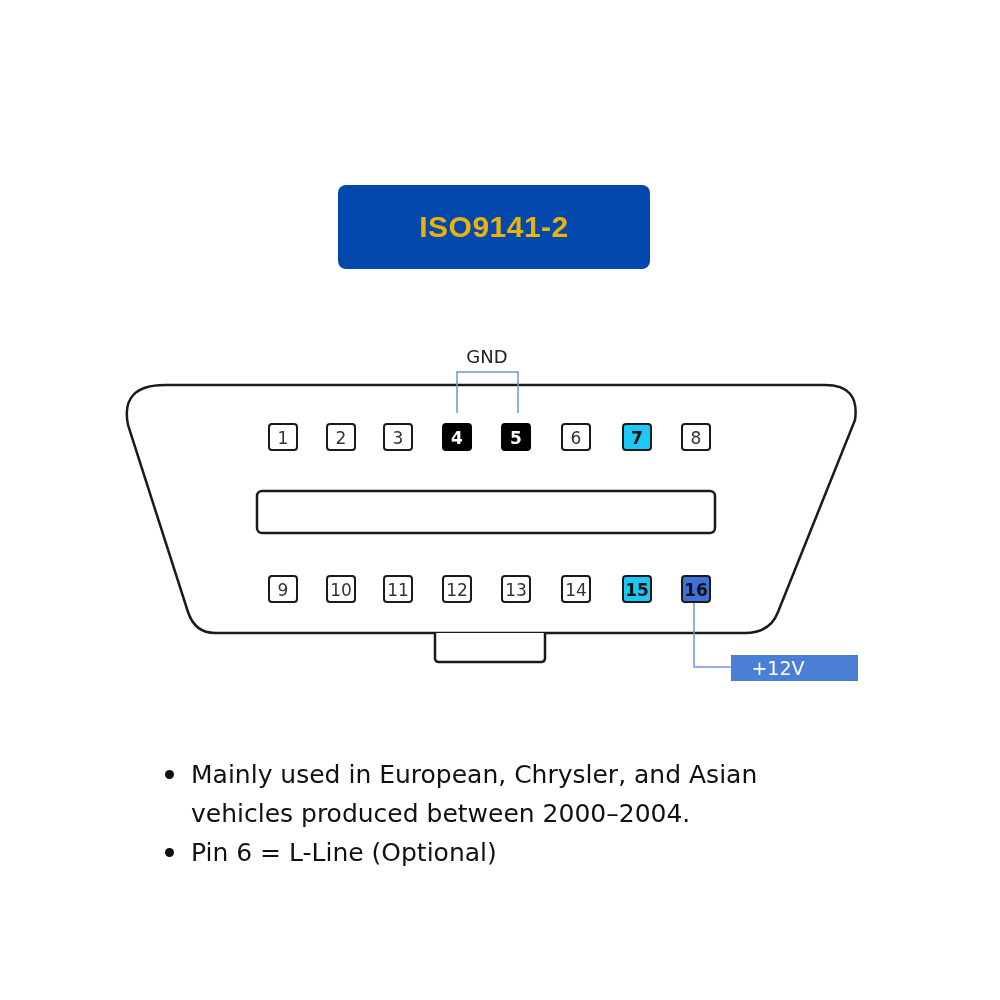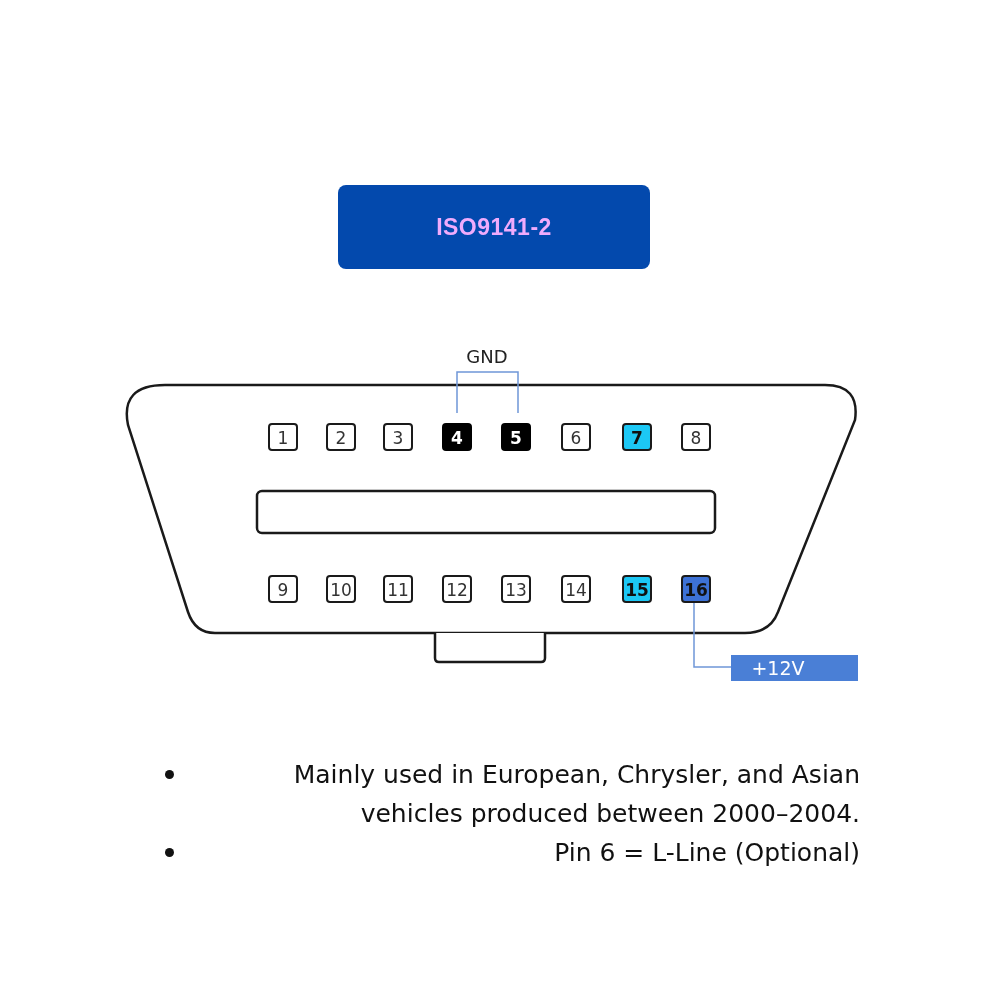--- a/index.html
+++ b/index.html
@@ -1,27 +1,27 @@
 <!DOCTYPE html>
 <html><head>
   <meta charset="utf-8">
   <style>
     html, body { margin: 0; padding: 0; background: #ffffff; }
     body { width: 1000px; height: 1000px; position: relative; overflow: hidden;
            font-family: "DejaVu Sans", sans-serif; }
     .title-badge { position: absolute; left: 338px; top: 185px; width: 312px; height: 84px;
                    background: #0349ad; border-radius: 8px; display: flex; align-items: center;
                    justify-content: center; }
-    .title-badge span { color: #f0abfc; font-family: "Liberation Sans", sans-serif; font-weight: 700;
-                        font-size: 23px; letter-spacing: 0.5px; }
+    .title-badge span { color: #eab308; font-family: "Liberation Sans", sans-serif; font-weight: 700;
+                        font-size: 30px; letter-spacing: 0.5px; }
     svg.diagram { position: absolute; left: 0; top: 0; }
     .bullets { position: absolute; left: 160px; top: 755px; width: 700px; margin: 0; padding: 0;
                list-style: none; font-family: "DejaVu Sans", sans-serif; font-size: 25px;
                line-height: 39px; color: #111111; }
-    .bullets li { position: relative; padding-left: 31px; text-align: right; }
+    .bullets li { position: relative; padding-left: 31px; }
     .bullets li::before { content: ""; position: absolute; left: 5px; top: 15px; width: 9px; height: 9px;
                           border-radius: 50%; background: #111111; }
   </style>
 </head>
 <body>
 
 <div class="title-badge">
   <span>ISO9141-2</span>
 </div>
 

